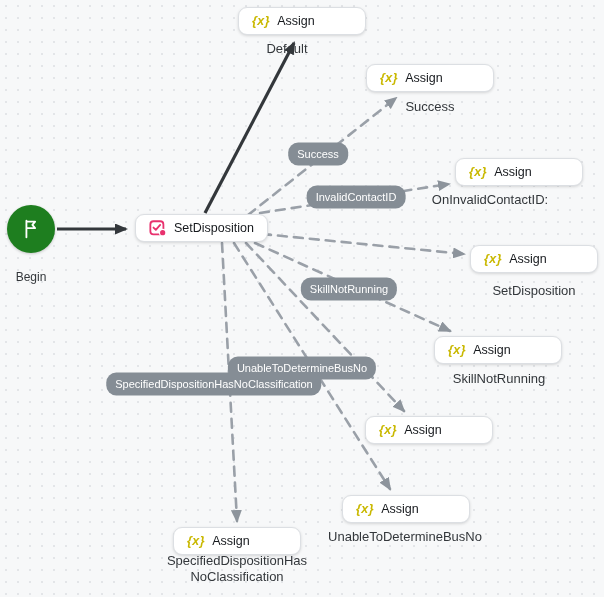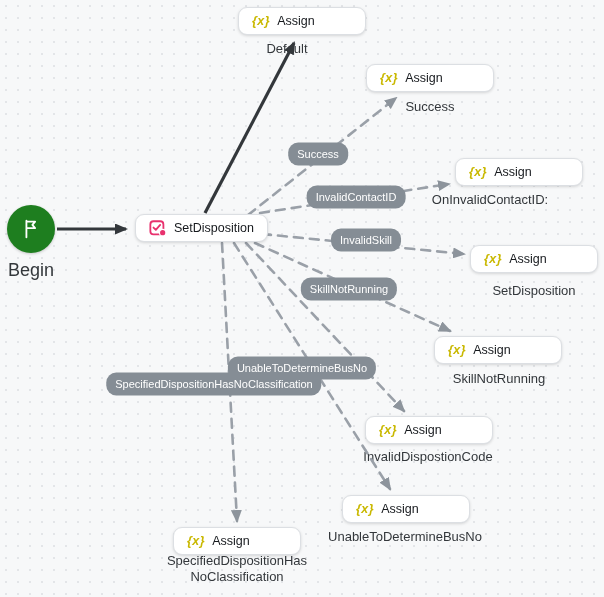--- a/index.html
+++ b/index.html
@@ -30,21 +30,21 @@
   }
   .node.assign{width:128px;}
   .node-title{font-weight:normal;font-size:12.5px;color:#16191d;white-space:nowrap;}
   .x-glyph{color:#c9b800;font-weight:bold;font-size:12.5px;font-style:italic;letter-spacing:.5px;}
   .begin{
     position:absolute;z-index:4;left:7px;top:205px;width:48px;height:48px;
     background:#1e7e1f;border-radius:50%;
     display:flex;align-items:center;justify-content:center;
     box-shadow:0 1px 3px rgba(0,0,0,.2);
   }
-  .begin-label{position:absolute;z-index:1;left:31px;top:260px;transform:translateX(-50%);font-size:18px;color:#33373b;}
+  .begin-label{position:absolute;z-index:1;left:31px;top:270px;transform:translateX(-50%);font-size:12px;color:#33373b;}
   .sd-icon{display:flex;align-items:center;}
 </style>
 </head>
 <body>
 
 <div class="canvas">
 
   <svg class="wires" width="604" height="597" viewBox="0 0 604 597">
     <defs>
       <marker id="arrDark" markerUnits="userSpaceOnUse" markerWidth="13" markerHeight="11" refX="11" refY="5.5" orient="auto">
@@ -117,24 +117,22 @@
   <div class="node assign" style="left:173px;top:527px;">
     <span class="x-glyph">{x}</span>
     <span class="node-title">Assign</span>
   </div>
 
   <div class="caption" style="left:287px;top:41px;">Default</div>
   <div class="caption" style="left:430px;top:99px;">Success</div>
   <div class="caption" style="left:490px;top:192px;">OnInvalidContactID:</div>
   <div class="caption" style="left:534px;top:283px;">SetDisposition</div>
   <div class="caption" style="left:499px;top:371px;">SkillNotRunning</div>
-  <div class="caption" style="left:428px;top:449px;">InvalidDispostionCode</div>
   <div class="caption" style="left:405px;top:529px;">UnableToDetermineBusNo</div>
   <div class="caption wrap" style="left:237px;top:553px;">SpecifiedDispositionHasNoClassification</div>
 
   <div class="pill" style="left:318px;top:154px;">Success</div>
   <div class="pill" style="left:356px;top:197px;">InvalidContactID</div>
-  <div class="pill" style="left:366px;top:240px;">InvalidSkill</div>
   <div class="pill" style="left:349px;top:289px;">SkillNotRunning</div>
   <div class="pill" style="left:302px;top:368px;">UnableToDetermineBusNo</div>
   <div class="pill" style="left:214px;top:384px;">SpecifiedDispositionHasNoClassification</div>
 
 </div>
 
 </body></html>

